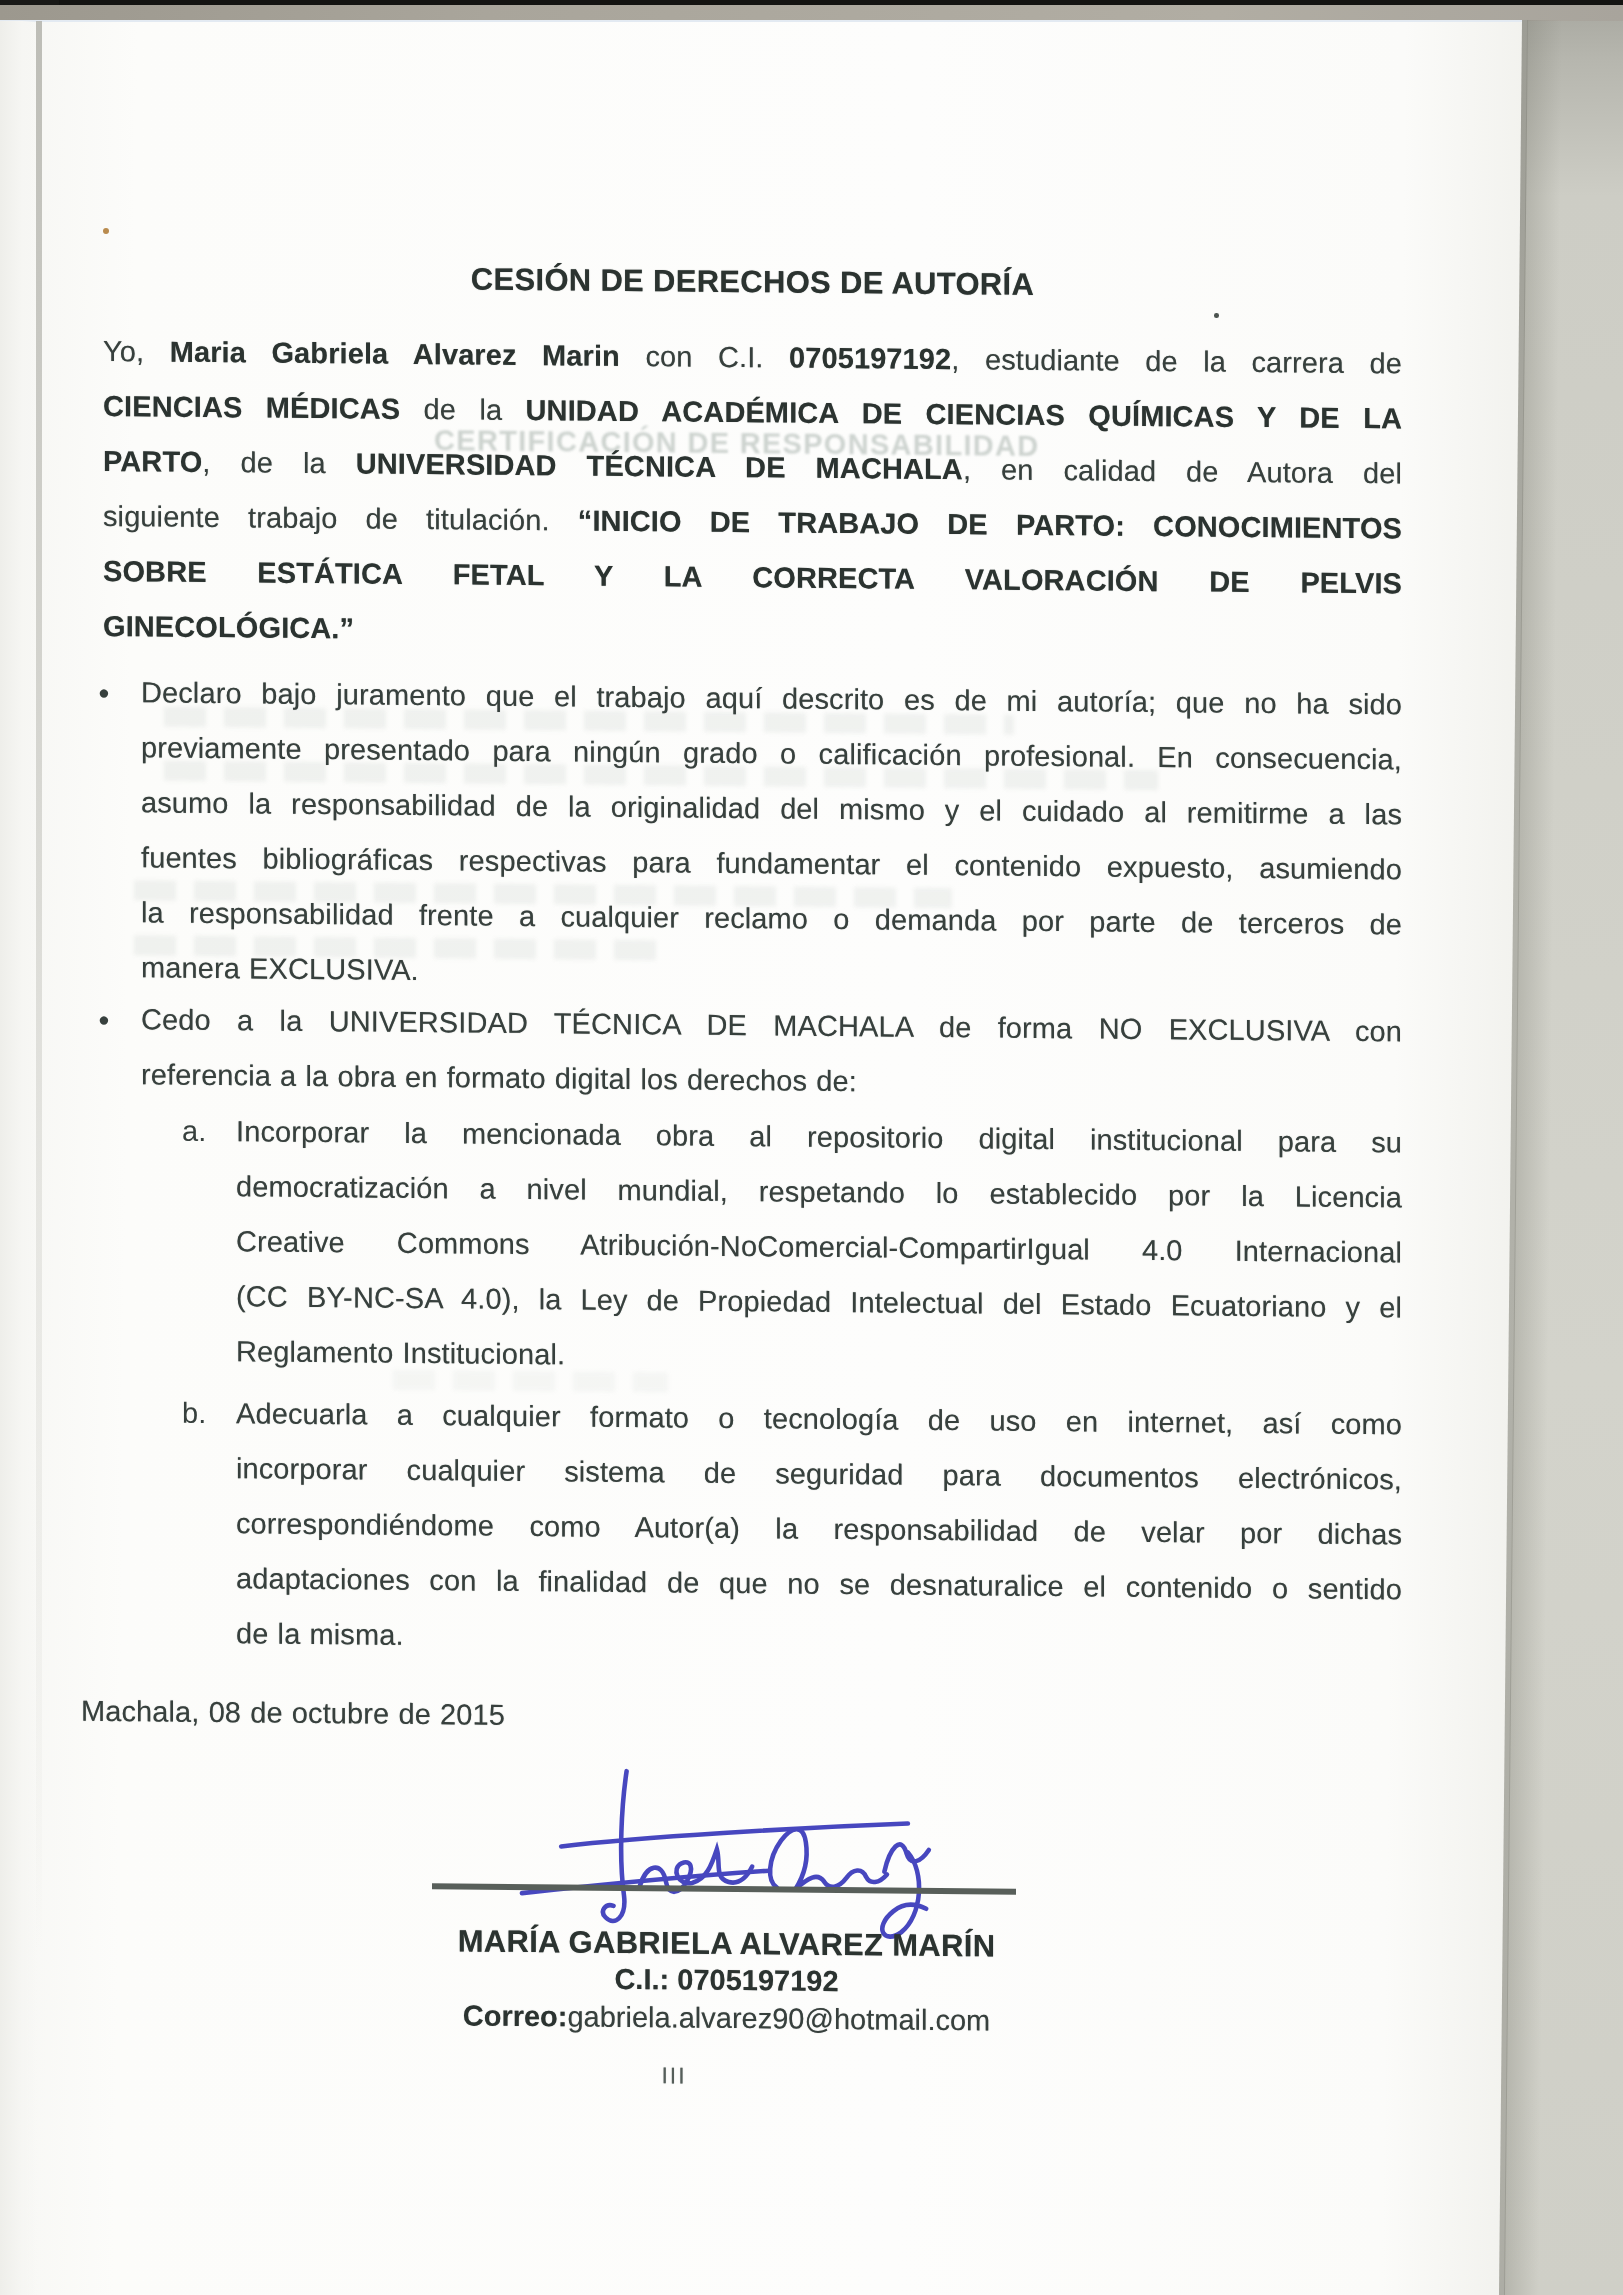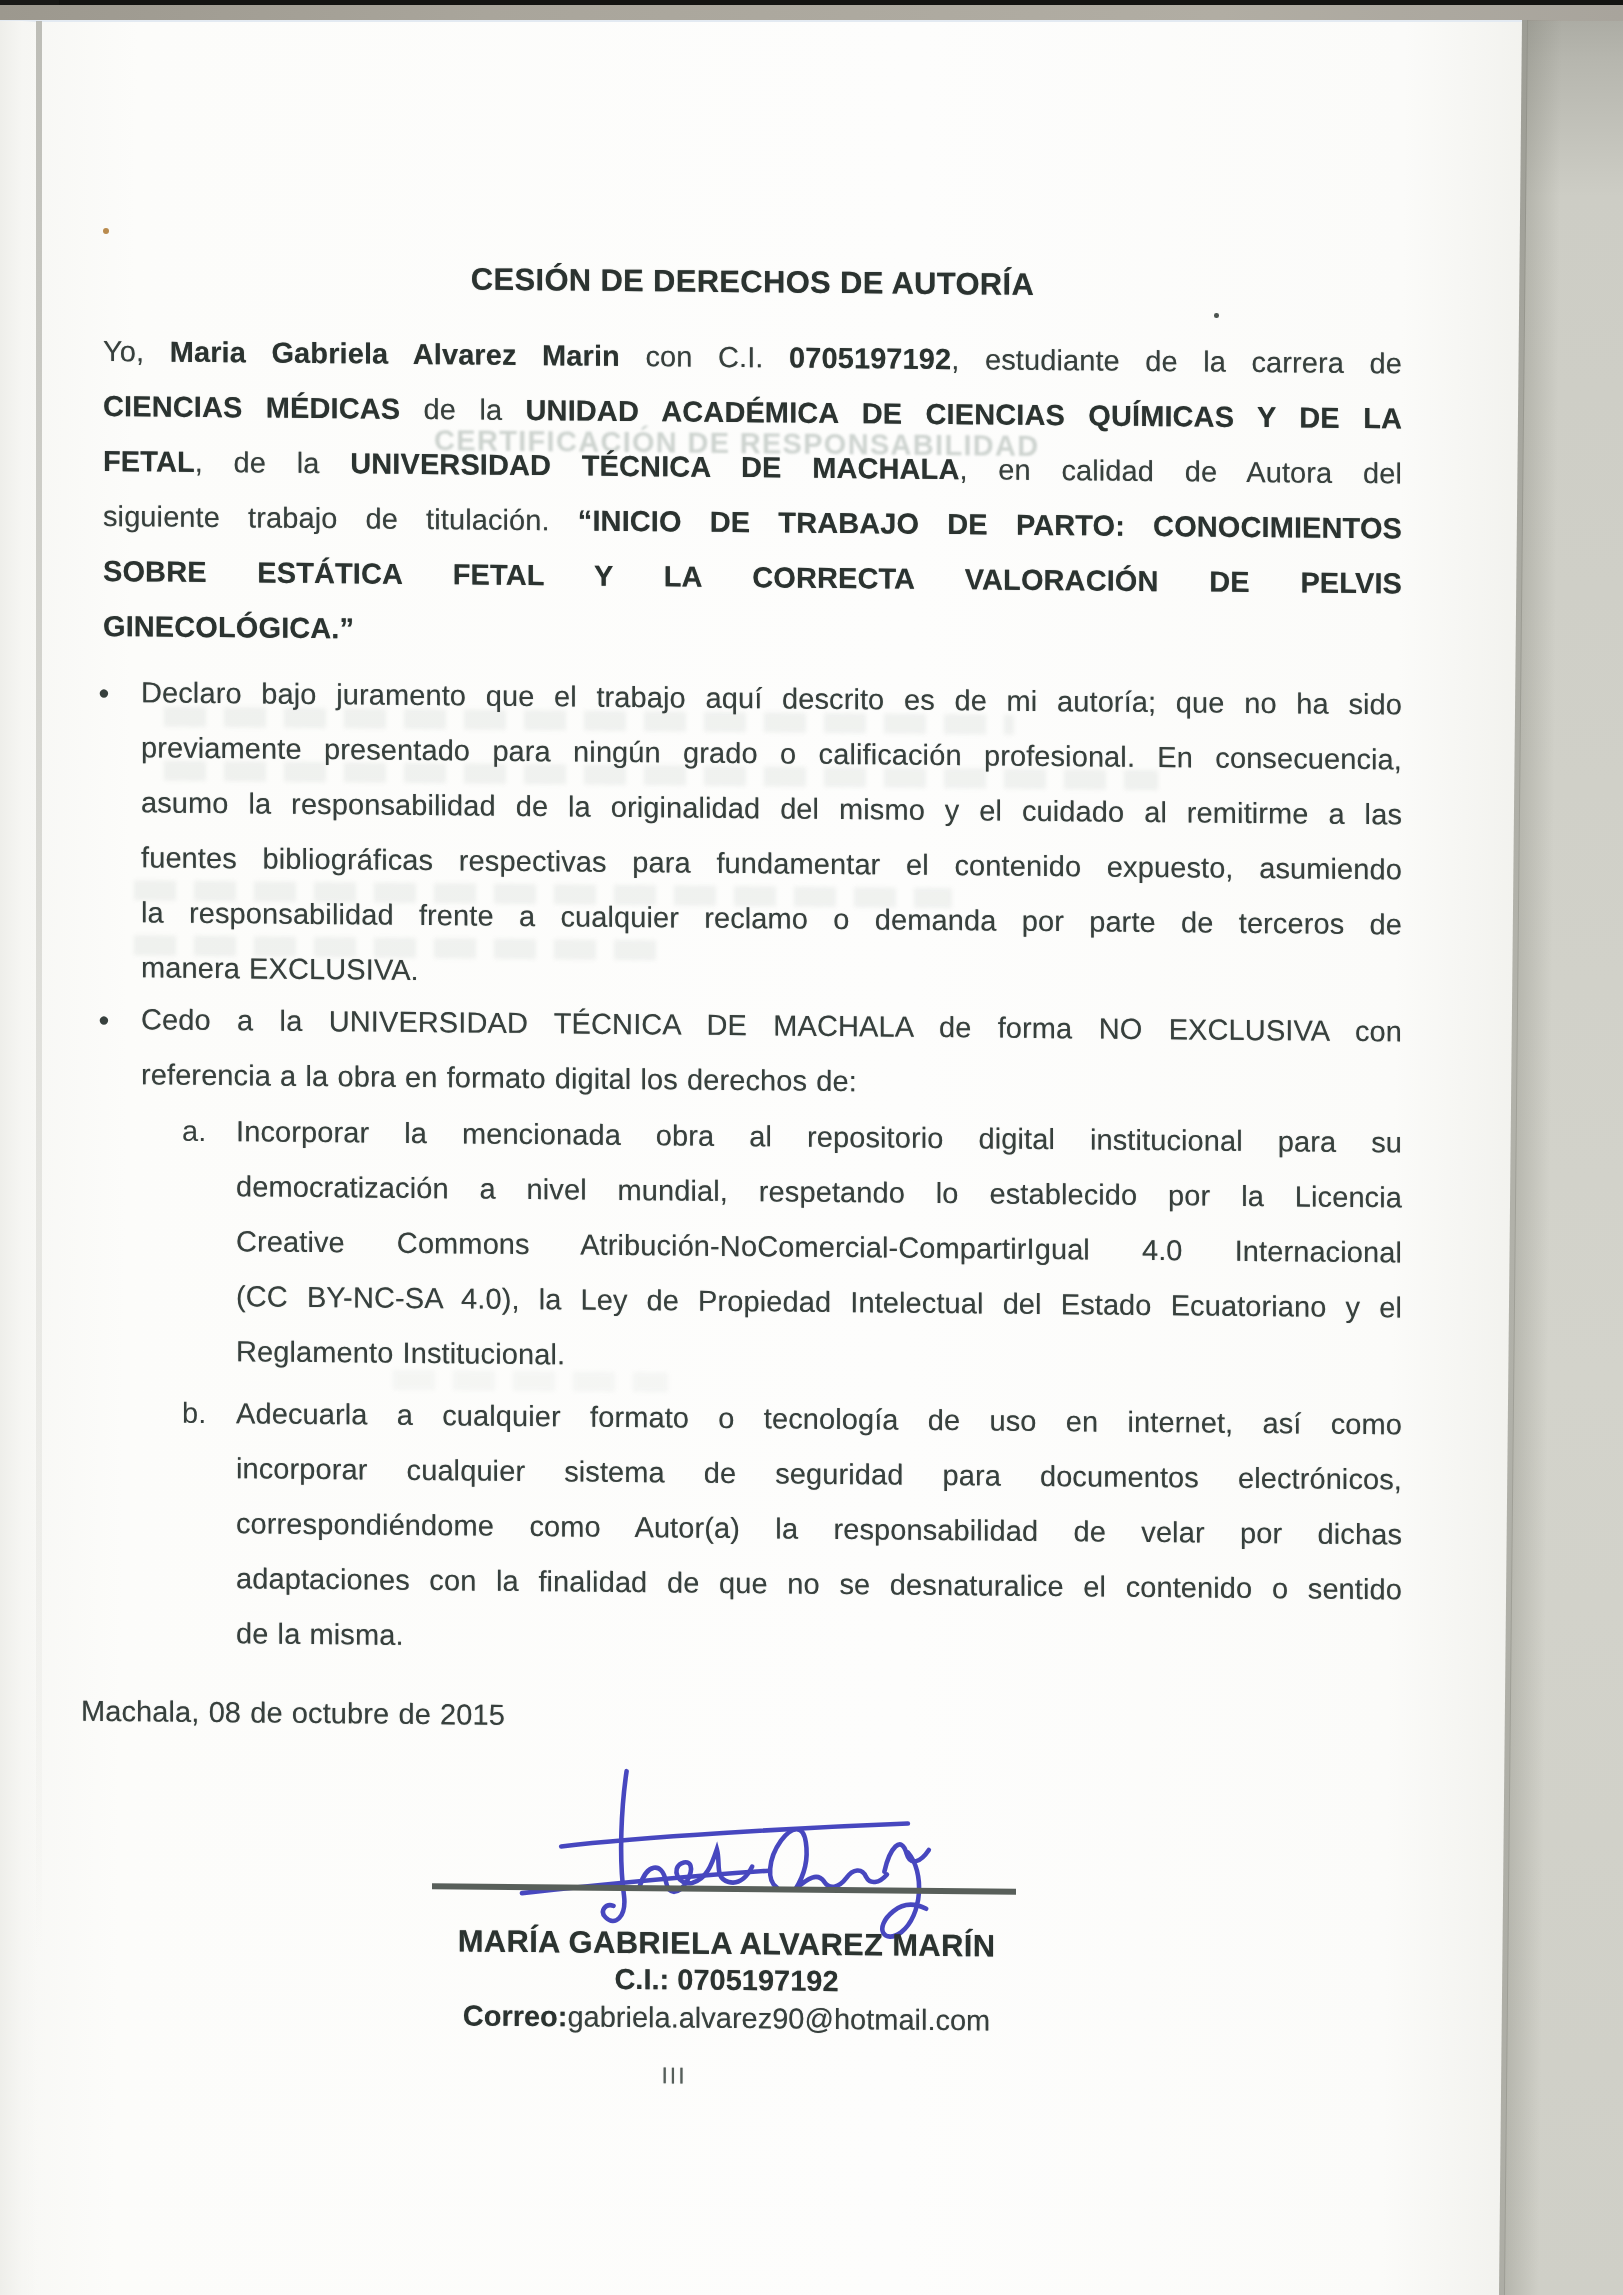--- a/index.html
+++ b/index.html
@@ -96,21 +96,21 @@
   <div class="ghost-smudge" style="left:164px;top:759px;width:994px;"></div>
   <div class="ghost-smudge" style="left:134px;top:879px;width:818px;"></div>
   <div class="ghost-smudge" style="left:134px;top:934px;width:536px;"></div>
   <div class="ghost-smudge" style="left:393px;top:1366px;width:275px;opacity:0.35;"></div>
 
   <div id="title" class="abs">CESIÓN DE DERECHOS DE AUTORÍA</div>
 
   <div id="intro" class="abs">
       <div class="tl"><span>Yo, </span><span class="b">Maria Gabriela Alvarez Marin</span><span> con C.I. </span><span class="b">0705197192</span><span>, estudiante de la carrera de</span></div>
       <div class="tl"><span class="b">CIENCIAS MÉDICAS</span><span> de la </span><span class="b">UNIDAD ACADÉMICA DE CIENCIAS QUÍMICAS Y DE LA</span></div>
-      <div class="tl"><span class="b">FETAL</span><span>, de la </span><span class="b">UNIVERSIDAD TÉCNICA DE MACHALA</span><span>, en calidad de Autora del</span></div>
+      <div class="tl"><span class="b">PARTO</span><span>, de la </span><span class="b">UNIVERSIDAD TÉCNICA DE MACHALA</span><span>, en calidad de Autora del</span></div>
       <div class="tl"><span>siguiente trabajo de titulación. </span><span class="b">“INICIO DE TRABAJO DE PARTO: CONOCIMIENTOS</span></div>
       <div class="tl"><span class="b">SOBRE ESTÁTICA FETAL Y LA CORRECTA VALORACIÓN DE PELVIS</span></div>
       <div class="tl last"><span class="b">GINECOLÓGICA.”</span></div>
     </div>
 
   <div class="abs bullet-glyph" style="left:98px;top:664px;">●</div>
   <div id="bullet1-text" class="abs">
       <div class="tl"><span>Declaro bajo juramento que el trabajo aquí descrito es de mi autoría; que no ha sido</span></div>
       <div class="tl"><span>previamente presentado para ningún grado o calificación profesional. En consecuencia,</span></div>
       <div class="tl"><span>asumo la responsabilidad de la originalidad del mismo y el cuidado al remitirme a las</span></div>

